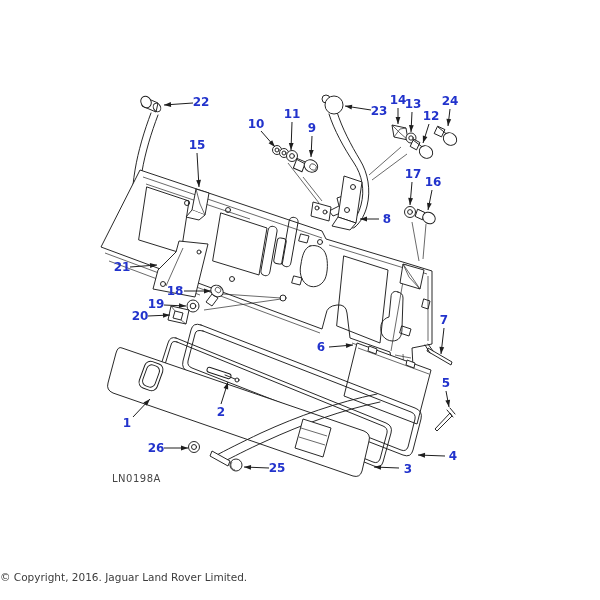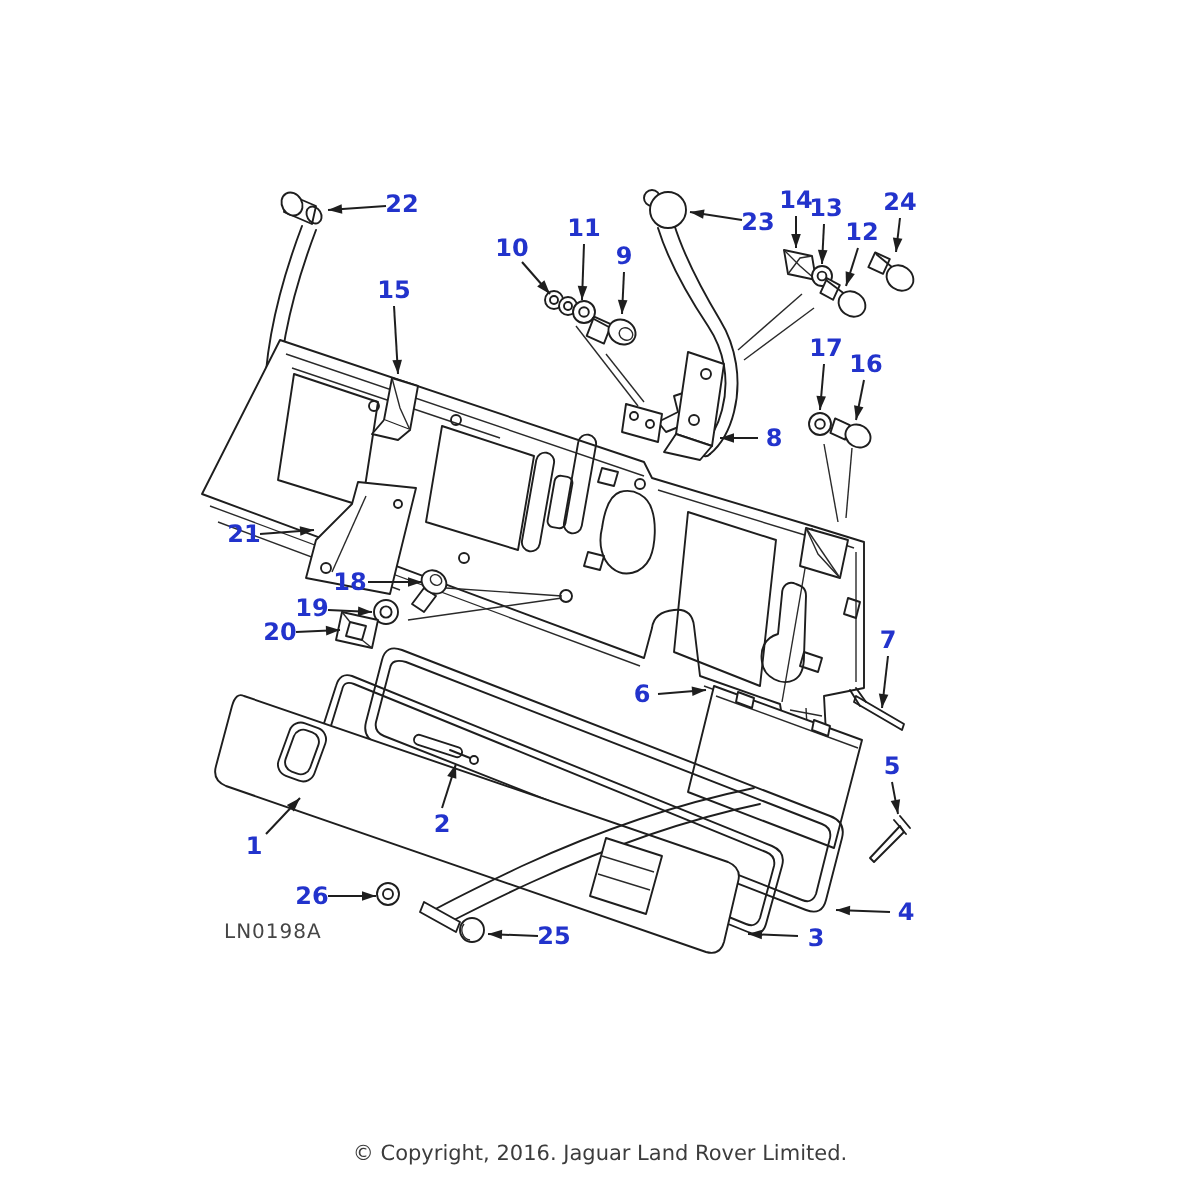--- a/index.html
+++ b/index.html
@@ -3,22 +3,22 @@
 <meta charset="utf-8">
 <style>
   html,body{margin:0;padding:0;background:#ffffff;}
   #canvas{position:relative;width:600px;height:600px;background:#ffffff;overflow:hidden;
           font-family:"DejaVu Sans","Liberation Sans",sans-serif;}
   svg{position:absolute;left:0;top:0;}
   .ln  {stroke:#1e1e1e;stroke-width:.95;fill:none;stroke-linejoin:round;stroke-linecap:round;}
   .lnf {stroke:#1e1e1e;stroke-width:.95;fill:#ffffff;stroke-linejoin:round;}
   .thin{stroke:#2a2a2a;stroke-width:.7;fill:none;}
   .callout-text{font-family:"DejaVu Sans","Liberation Sans",sans-serif;font-weight:bold;font-size:12px;}
-  .diagram-code{position:absolute;left:112px;top:461px;font-size:10px;color:#454545;letter-spacing:.5px;}
-  .copyright{position:absolute;left:0;top:571px;width:600px;text-align:center;font-size:10.5px;color:#3c3c3c;}
+  .diagram-code{position:absolute;left:112px;top:473px;font-size:10px;color:#454545;letter-spacing:.5px;}
+  .copyright{position:absolute;left:0;top:571px;width:600px;font-size:10.5px;color:#3c3c3c;}
 </style>
 </head>
 <body>
 
 <div id="canvas">
 
   <svg width="600" height="600" viewBox="0 0 600 600">
 
     <g>
       <path class="ln" d="M151,113 C137,150 128,190 134,228 C137,247 143,257 152,265"></path>

